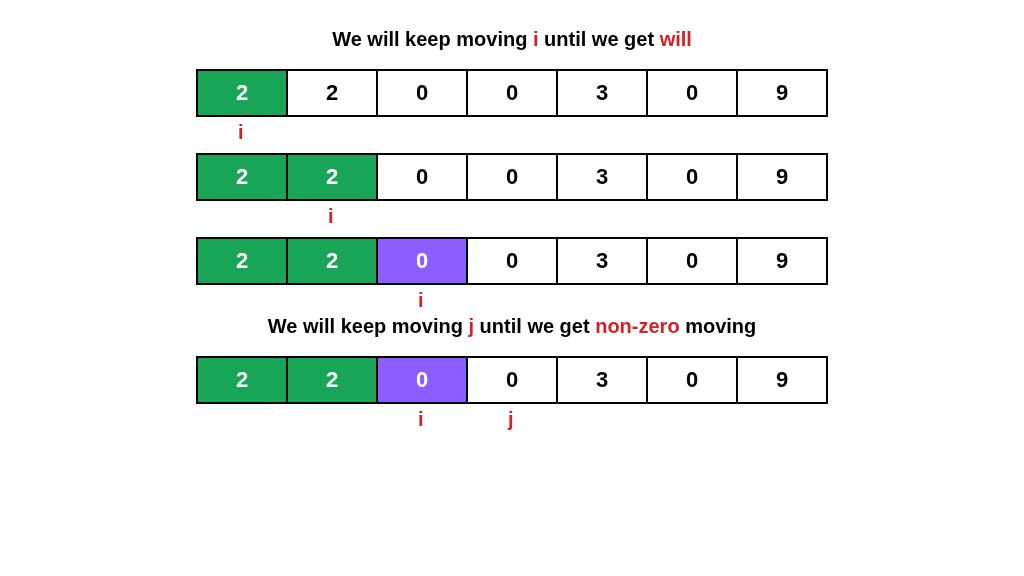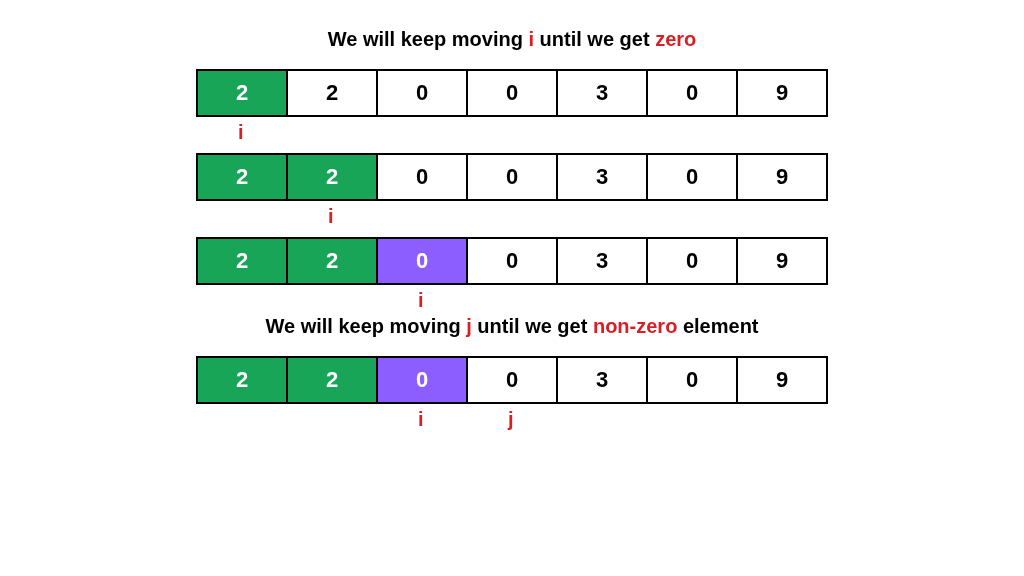--- a/index.html
+++ b/index.html
@@ -56,21 +56,21 @@
     font-size: 20px;
     font-weight: 700;
     color: #d81f26;
     letter-spacing: 0.5px;
   }
 </style>
 </head>
 <body>
 
 <div class="caption">
-  <span>We will keep moving </span><span class="hl">i</span><span> until we get </span><span class="hl">zero</span><span></span>
+  <span>We will keep moving </span><span class="hl">i</span><span> until we get </span><span class="hl">will</span><span></span>
 </div>
 
 <div class="rows-block">
   <div class="row-wrap">
       <div class="cell green">2</div>
       <div class="cell">2</div>
       <div class="cell">0</div>
       <div class="cell">0</div>
       <div class="cell">3</div>
       <div class="cell">0</div>
@@ -93,21 +93,21 @@
       <div class="cell purple">0</div>
       <div class="cell">0</div>
       <div class="cell">3</div>
       <div class="cell">0</div>
       <div class="cell">9</div>
       <div class="ptr" style="left: 180px;">i</div>
     </div>
 </div>
 
 <div class="caption">
-  <span>We will keep moving </span><span class="hl">j</span><span> until we get </span><span class="hl">non-zero</span><span> element</span>
+  <span>We will keep moving </span><span class="hl">j</span><span> until we get </span><span class="hl">non-zero</span><span> moving</span>
 </div>
 
 <div class="rows-block" style="margin-bottom:0;">
   <div class="row-wrap">
       <div class="cell green">2</div>
       <div class="cell green">2</div>
       <div class="cell purple">0</div>
       <div class="cell">0</div>
       <div class="cell">3</div>
       <div class="cell">0</div>

